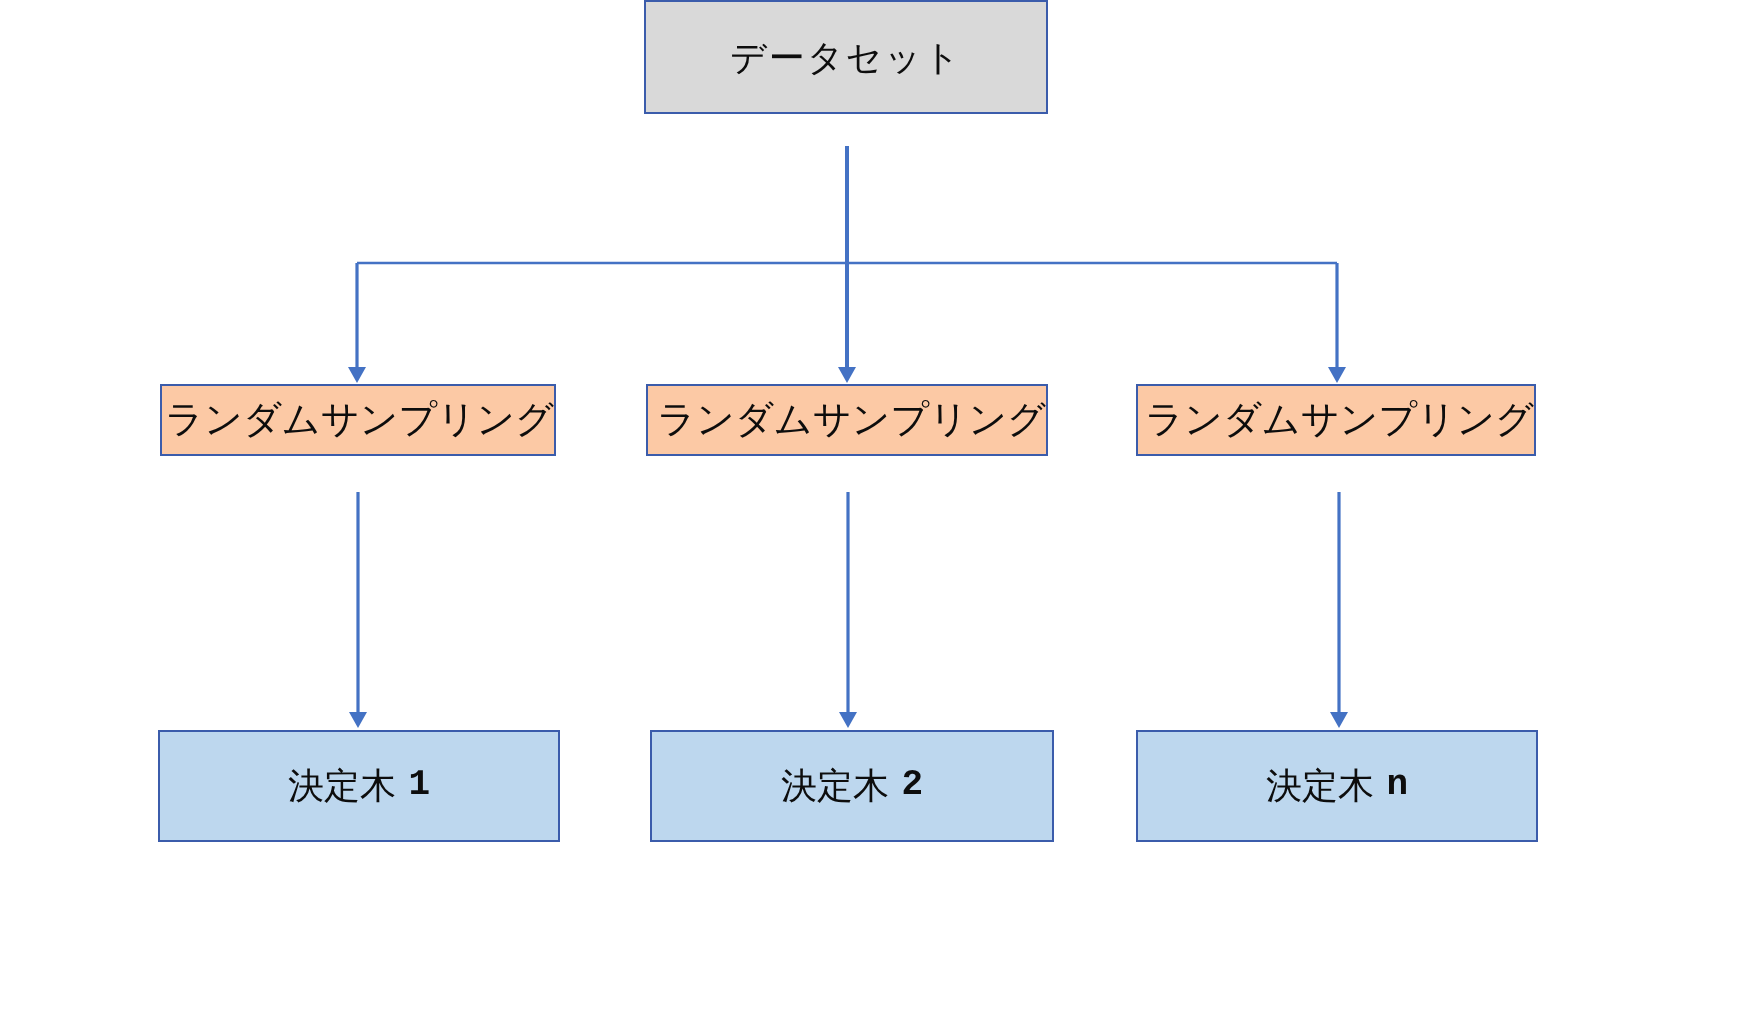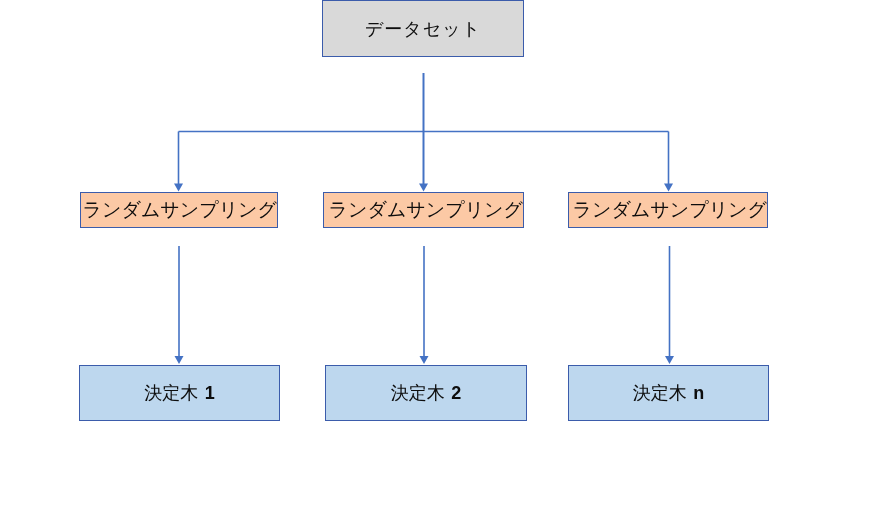--- a/index.html
+++ b/index.html
@@ -64,20 +64,21 @@
     justify-content: flex-end;
   }
   .sampling-box.pos-0 { left: 80px;  width: 198px; }
   .sampling-box.pos-1 { left: 323px; width: 201px; }
   .sampling-box.pos-2 { left: 568px; width: 200px; }
 
   .tree-box {
     top: 365px; height: 56px;
     background: var(--tree-fill);
     font-size: 18px;
+    font-family: Liberation Mono, monospace;
   }
   .tree-box.pos-0 { left: 79px;  width: 201px; }
   .tree-box.pos-1 { left: 325px; width: 202px; }
   .tree-box.pos-2 { left: 568px; width: 201px; }
 
   .tree-suffix {
     margin-left: 0.35em;
     font-weight: 700;
   }
 </style>

